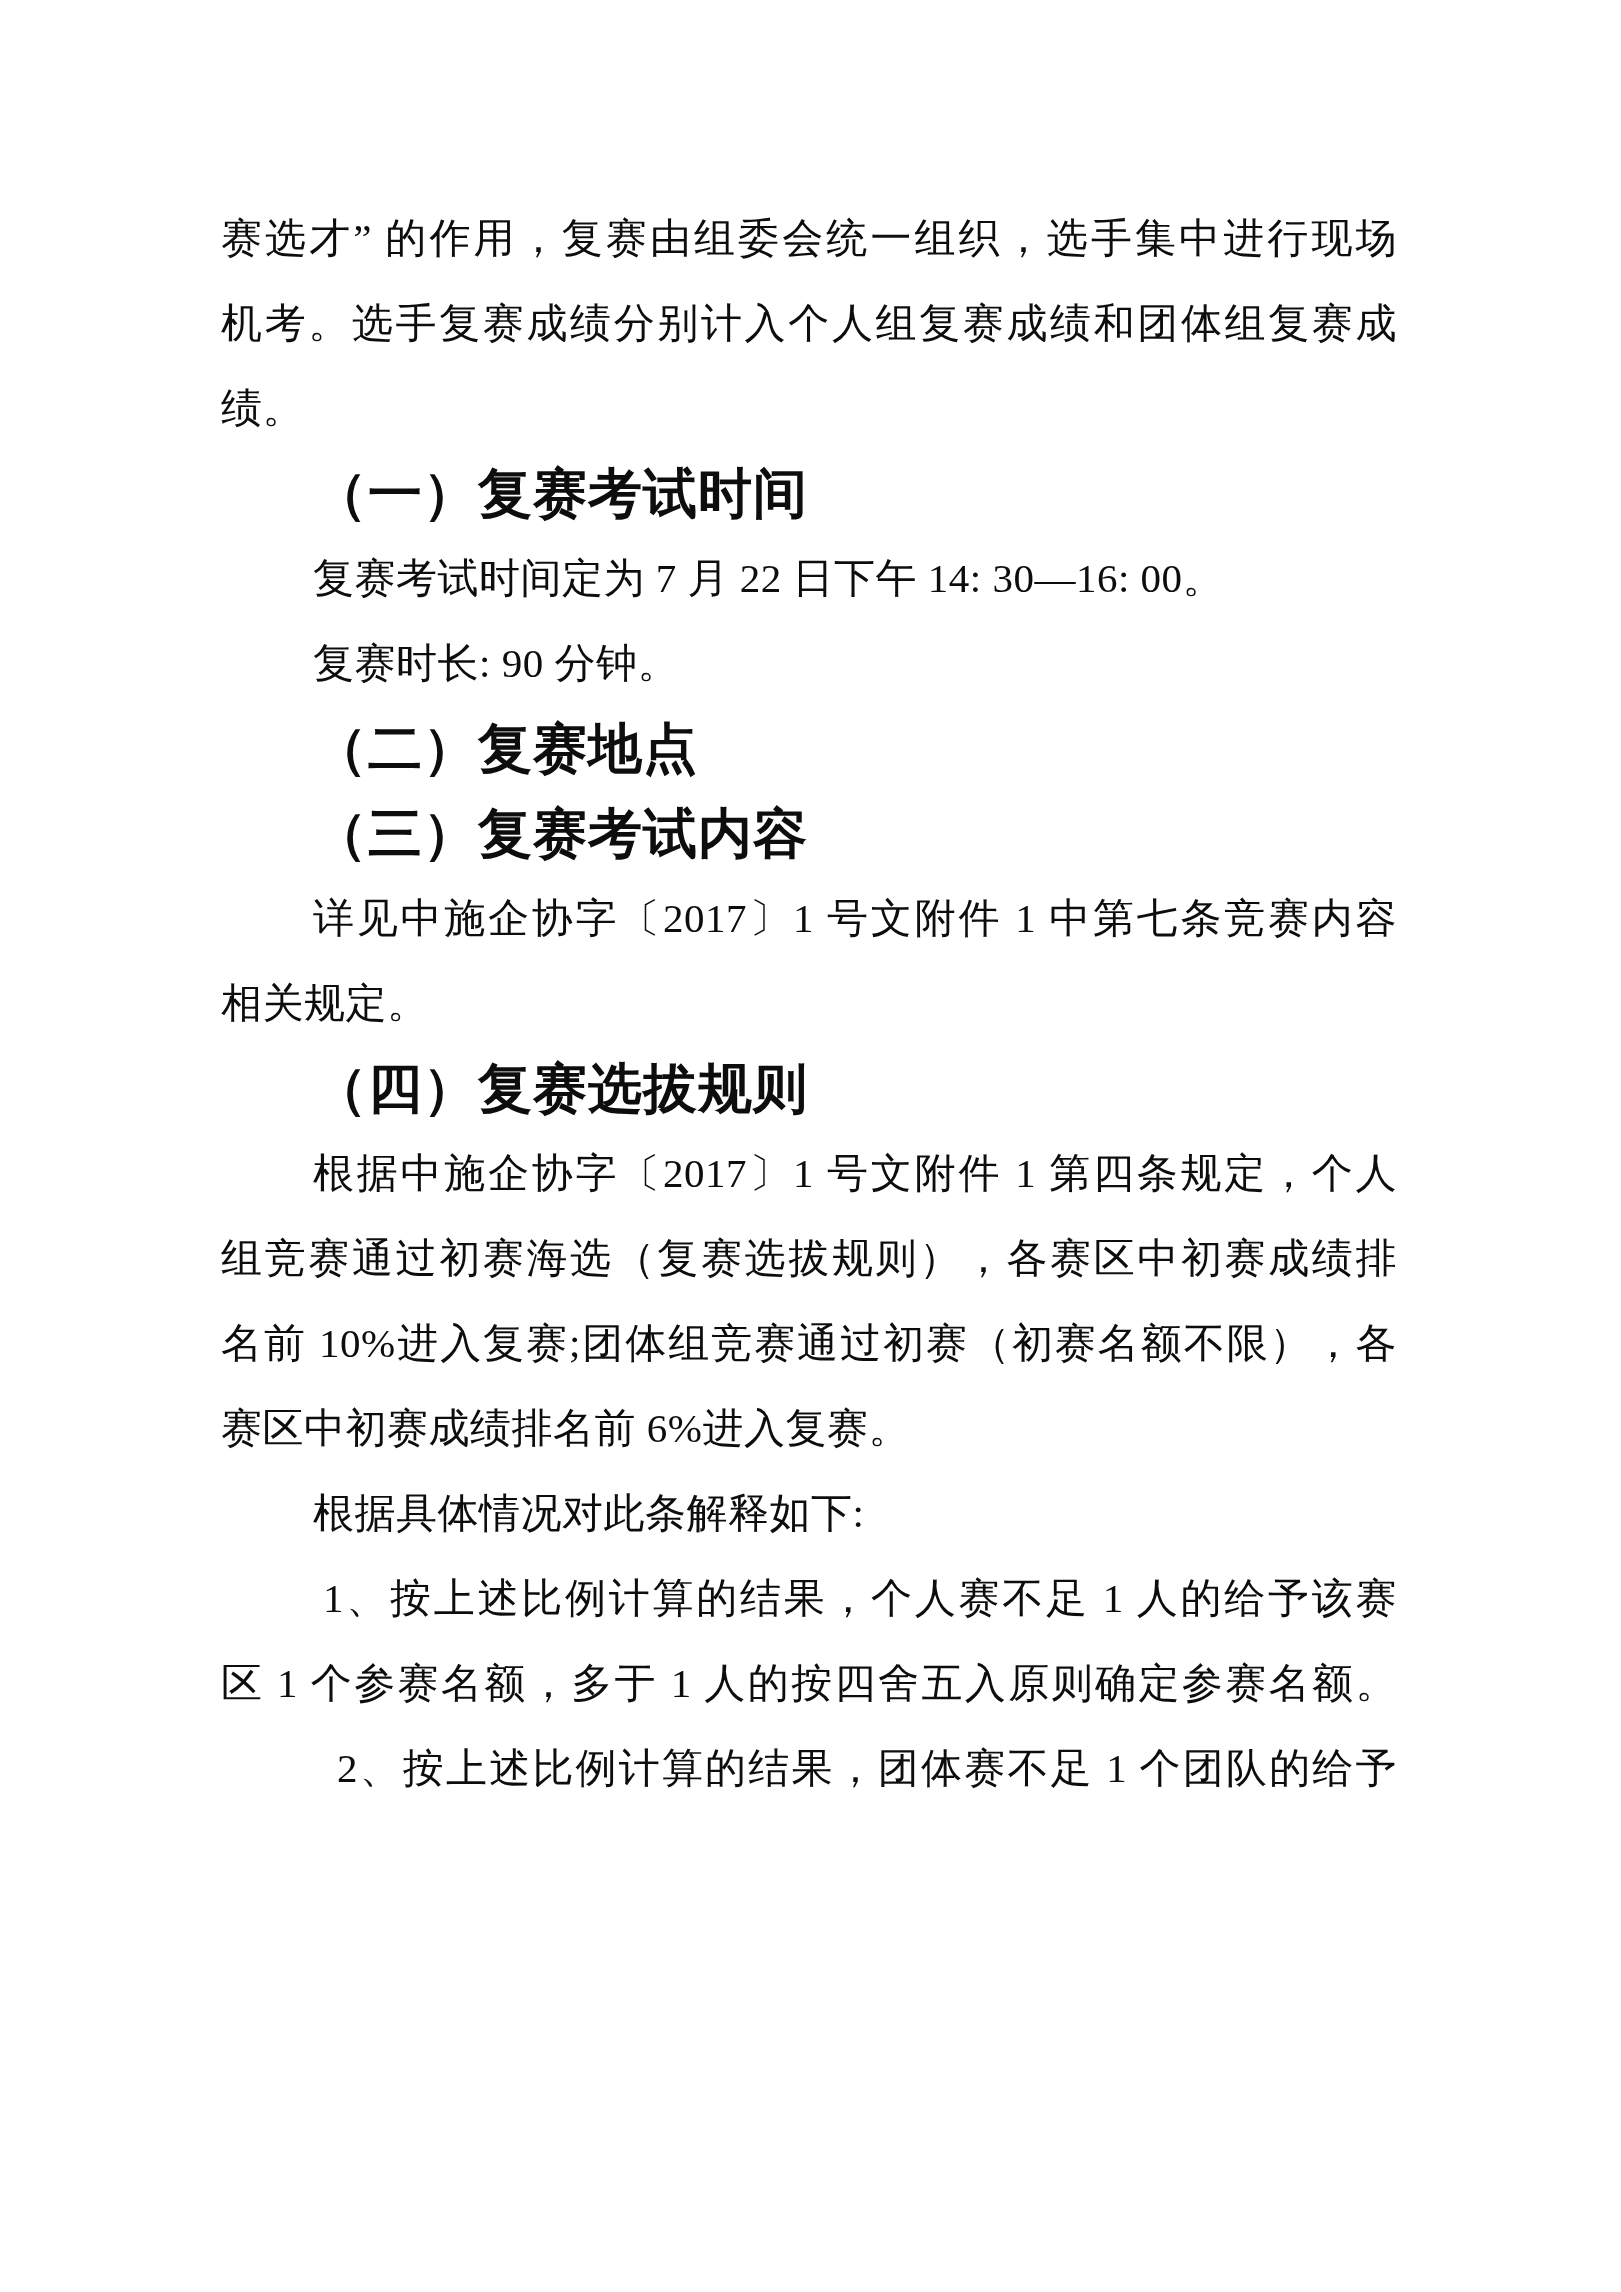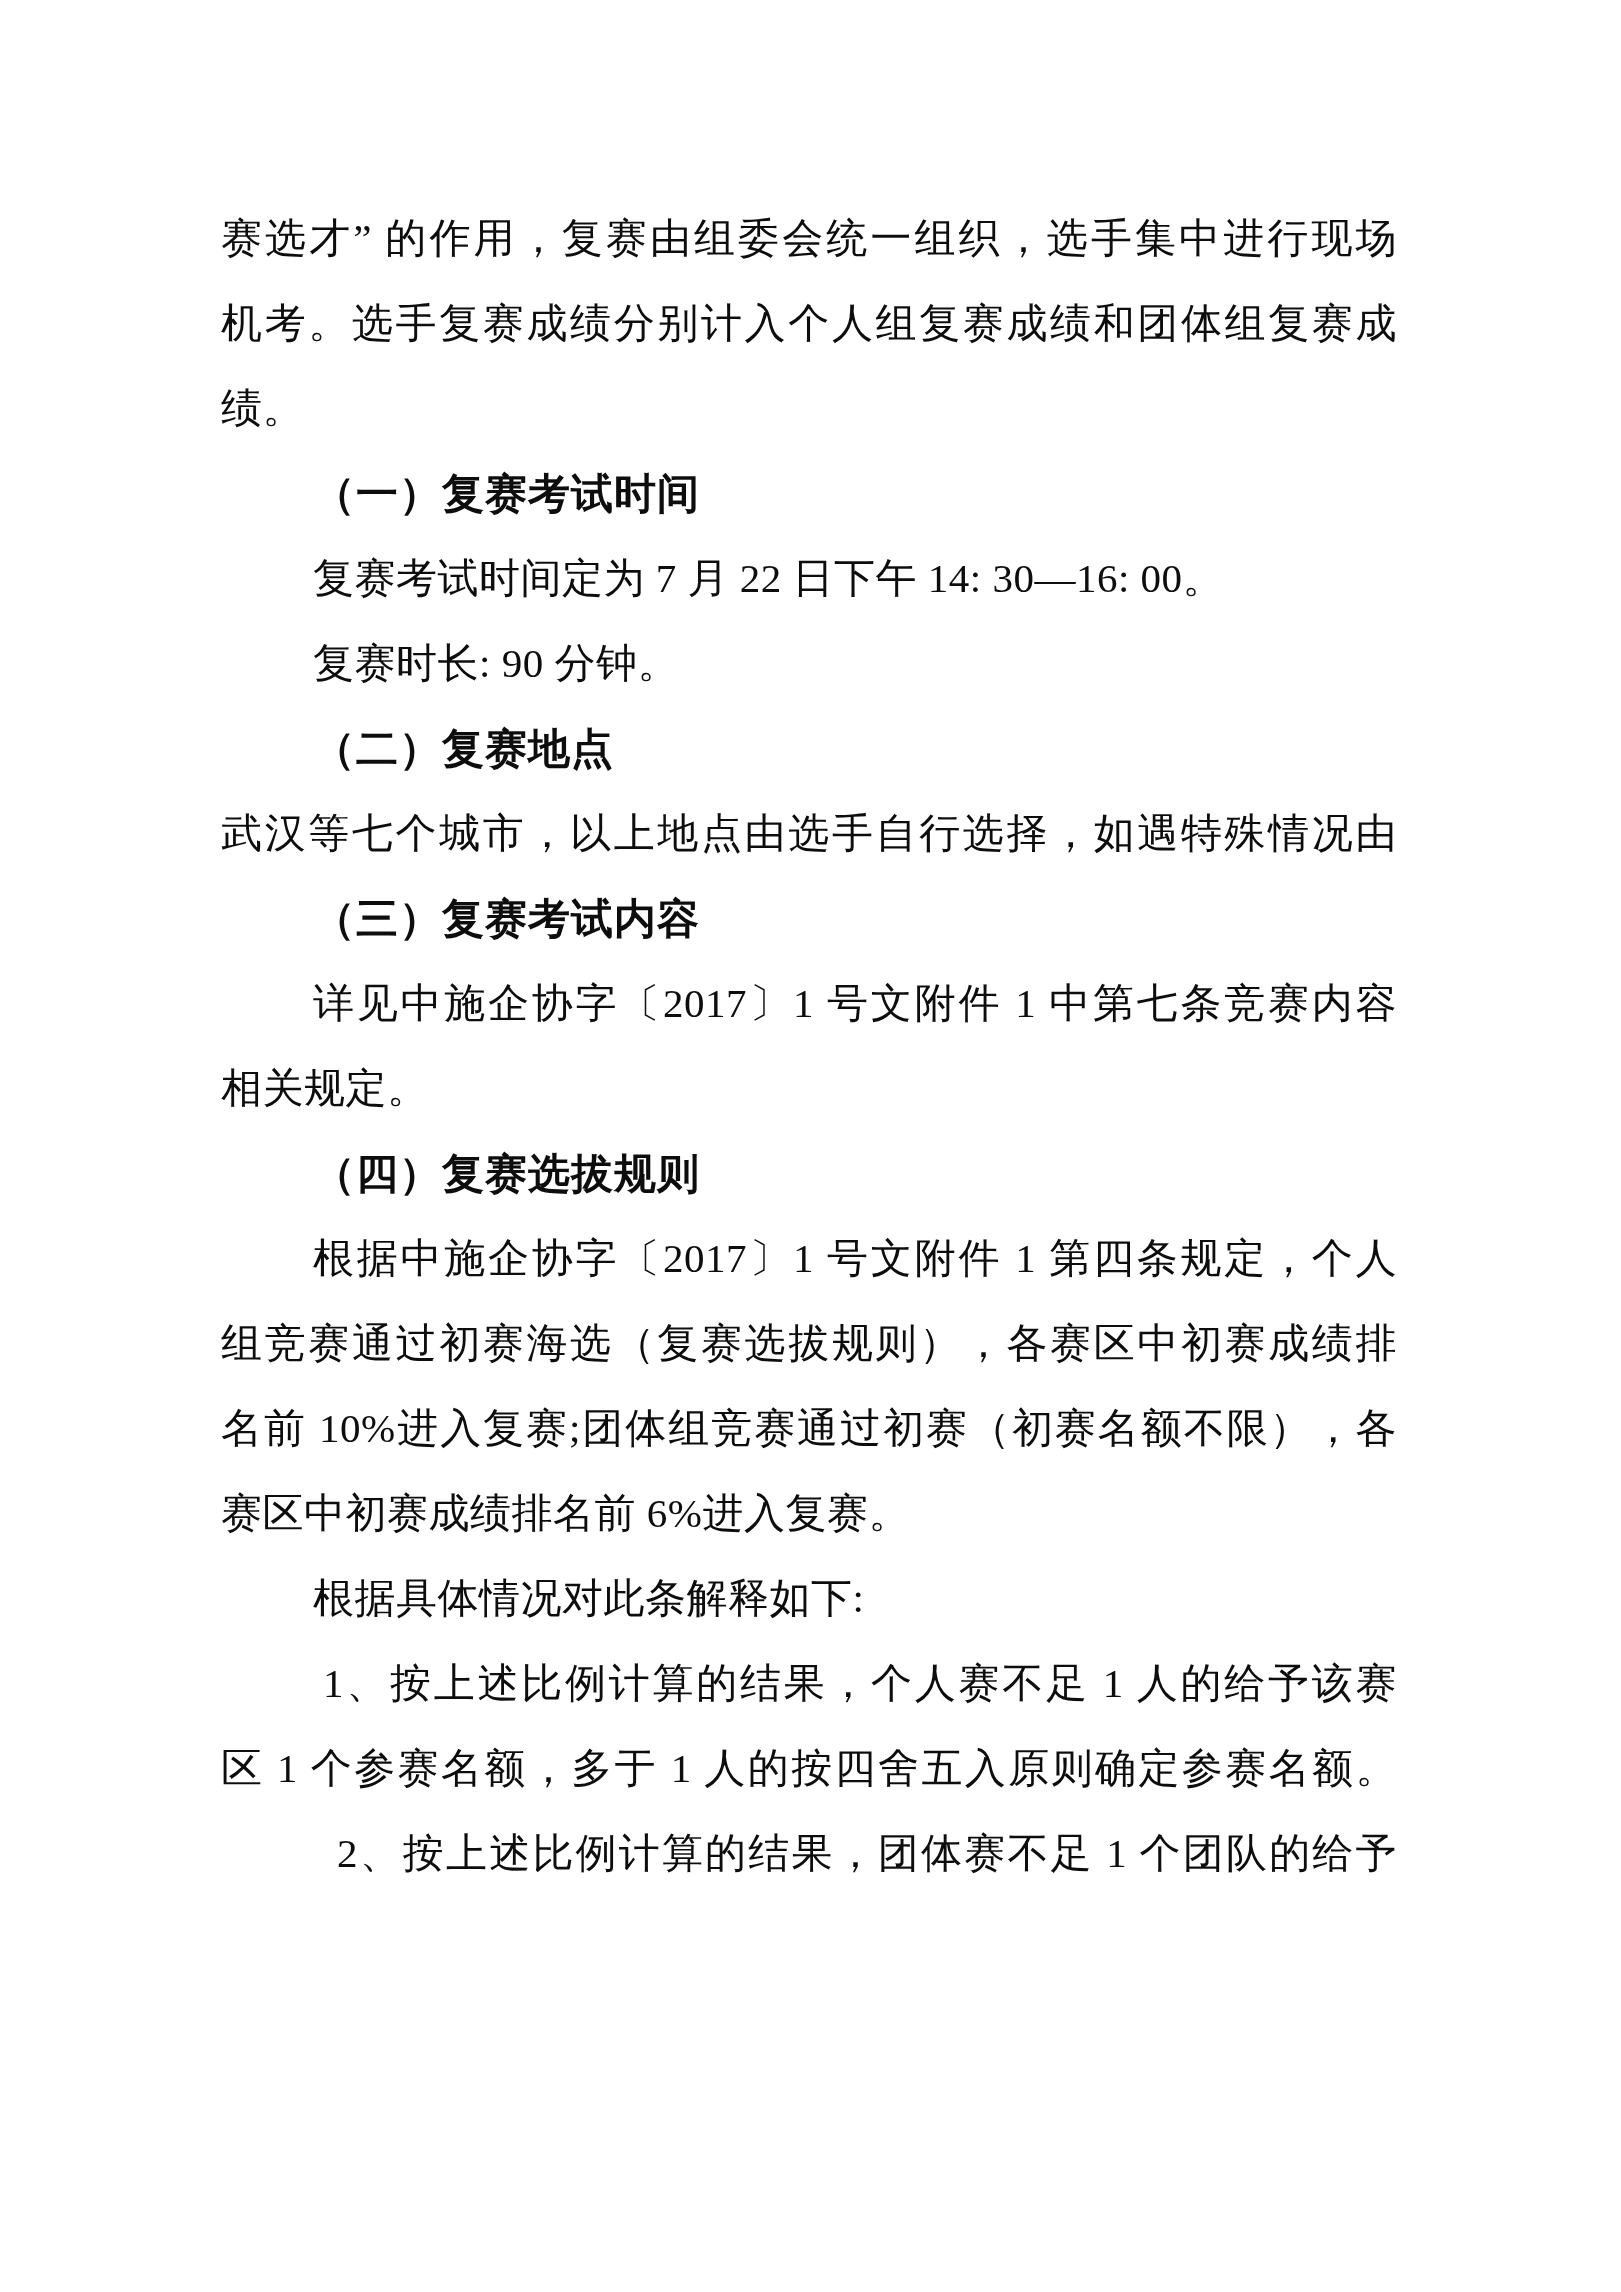--- a/index.html
+++ b/index.html
@@ -28,21 +28,21 @@
     font-size: 41px;
     line-height: 85px;
     white-space: nowrap;
     font-family: "Liberation Serif", "DejaVu Serif", serif;
     font-weight: normal;
     letter-spacing: 0.5px;
   }
   .line.heading {
     font-family: "DejaVu Sans", "Liberation Sans", sans-serif;
     font-weight: bold;
-    font-size: 42px;
+    font-size: 54px;
     letter-spacing: 1px;
   }
   .ind2  { text-indent: 92px;  }   
   .ind2b { text-indent: 102px; }   
   .ind2c { text-indent: 116px; }   
   .full {
     text-align: justify;
     text-align-last: justify;
     white-space: normal;
   }
@@ -63,21 +63,20 @@
 
 <div class="page">
   <div class="text-block">
     <p class="line full">赛选才” 的作用，复赛由组委会统一组织，选手集中进行现场</p>
     <p class="line full">机考。选手复赛成绩分别计入个人组复赛成绩和团体组复赛成</p>
     <p class="line">绩。</p>
     <p class="line heading ind2">（一）复赛考试时间</p>
     <p class="line ind2">复赛考试时间定为 7 月 22 日下午 14: 30—16: 00。</p>
     <p class="line ind2">复赛时长: 90 分钟。</p>
     <p class="line heading ind2">（二）复赛地点</p>
-    <p class="line full">武汉等七个城市，以上地点由选手自行选择，如遇特殊情况由</p>
     <p class="line heading ind2">（三）复赛考试内容</p>
     <p class="line ind2 full">详见中施企协字〔2017〕1 号文附件 1 中第七条竞赛内容</p>
     <p class="line">相关规定。</p>
     <p class="line heading ind2">（四）复赛选拔规则</p>
     <p class="line ind2 full">根据中施企协字〔2017〕1 号文附件 1 第四条规定，个人</p>
     <p class="line full">组竞赛通过初赛海选（复赛选拔规则），各赛区中初赛成绩排</p>
     <p class="line full">名前 10%进入复赛;团体组竞赛通过初赛（初赛名额不限），各</p>
     <p class="line">赛区中初赛成绩排名前 6%进入复赛。</p>
     <p class="line ind2">根据具体情况对此条解释如下:</p>
     <p class="line ind2b full">1、按上述比例计算的结果，个人赛不足 1 人的给予该赛</p>

